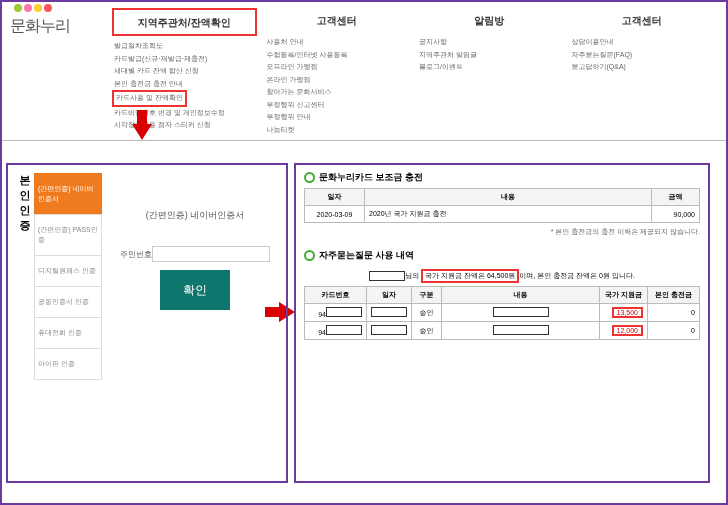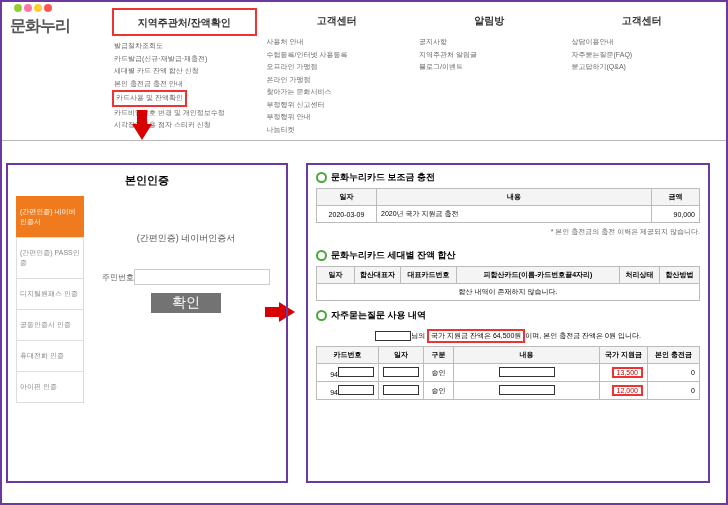--- a/index.html
+++ b/index.html
@@ -1,50 +1,50 @@
 <!DOCTYPE html>
 <html><head>
 <meta charset="utf-8">
 <style>
   * { margin: 0; padding: 0; box-sizing: border-box; font-family: "Malgun Gothic", sans-serif; }
   body { width: 728px; height: 505px; background: #fff; font-size: 9px; position: relative; }
   .outer { border: 2px solid #6b3aa0; width: 728px; height: 505px; position: relative; }
   
   .header { display: flex; padding: 4px 8px 2px 8px; align-items: flex-start; border-bottom: 1px solid #bbb; }
   .logo { width: 92px; height: 34px; position: relative; margin-right: 6px; }
-  .logo .text { font-size: 16px; font-weight: 700; color: #555; letter-spacing: -1px; margin-top: 10px; }
+  .logo .text { font-size: 16px; font-weight: 400; color: #555; letter-spacing: -1px; margin-top: 10px; }
   .logo .flower { position: absolute; top: -2px; left: 4px; display: flex; gap: 2px; }
   .petal { width: 8px; height: 8px; border-radius: 50%; }
   .nav { display: flex; flex: 1; }
   .nav-col { flex: 1; padding: 2px 4px; }
   .nav-title { font-size: 10px; font-weight: 700; color: #333; padding: 6px 2px 4px 2px; text-align: center; }
   .nav-title.boxed { border: 2px solid #e33; }
   .nav-items { margin-top: 4px; }
   .nav-item { font-size: 7px; color: #666; line-height: 1.5; padding: 1px 2px; }
   .nav-item.boxed { border: 2px solid #e33; display: inline-block; }
   
   .lower { display: flex; height: calc(100% - 132px); position: relative; }
   .arrow-down { position: absolute; left: 130px; top: 122px; width: 0; height: 0; border-left: 10px solid transparent; border-right: 10px solid transparent; border-top: 16px solid #d80000; }
   .arrow-down::before { content: ""; position: absolute; left: -5px; top: -30px; width: 10px; height: 16px; background: #d80000; }
   .arrow-right { position: absolute; left: 277px; top: 300px; width: 0; height: 0; border-top: 10px solid transparent; border-bottom: 10px solid transparent; border-left: 16px solid #d80000; }
   .arrow-right::before { content: ""; position: absolute; top: -5px; left: -30px; height: 10px; width: 16px; background: #d80000; }
   
-  .auth { width: 282px; border: 2px solid #6b3aa0; margin: 22px 16px 2px 4px; height: 320px; padding: 8px; display: flex; flex-direction: column; }
+  .auth { width: 282px; border: 2px solid #6b3aa0; margin: 22px 4px 2px 4px; height: 320px; padding: 8px; display: flex; flex-direction: row; }
   .auth-title { font-size: 11px; font-weight: 700; text-align: center; margin-bottom: 8px; }
   .auth-body { display: flex; flex: 1; }
   .auth-tabs { width: 68px; display: flex; flex-direction: column; }
   .auth-tab { font-size: 7px; color: #888; padding: 10px 3px; border: 1px solid #ddd; border-bottom: 0; text-align: left; }
   .auth-tab:last-child { border-bottom: 1px solid #ddd; }
   .auth-tab.active { background: #f07b1e; color: #fff; border-color: #f07b1e; }
   .auth-form { flex: 1; padding: 36px 8px 8px 18px; }
   .auth-form-title { font-size: 9px; color: #555; margin-bottom: 24px; text-align: center; }
   .field { display: flex; align-items: center; margin-bottom: 6px; }
   .field label { font-size: 8px; color: #666; width: 32px; }
   .field input { border: 1px solid #ccc; height: 16px; flex: 1; font-size: 8px; padding: 1px 3px; }
-  .confirm-btn { width: 70px; height: 20px; background: #737373; color: #fff; border: 0; font-size: 14px; margin: 8px auto 0 auto; display: block; }
+  .confirm-btn { width: 70px; height: 40px; background: #0f766e; color: #fff; border: 0; font-size: 12px; margin: 8px auto 0 auto; display: block; }
   
   .content { flex: 1; border: 2px solid #6b3aa0; margin: 22px 16px 2px 2px; height: 320px; padding: 6px 8px; overflow: hidden; }
   .sect { margin-bottom: 8px; }
   .sect-title { font-size: 9px; font-weight: 700; margin-bottom: 4px; display: flex; align-items: center; gap: 4px; }
   .sect-title::before { content: ""; width: 7px; height: 7px; border: 2px solid #4a3; border-radius: 50%; display: inline-block; }
   table { width: 100%; border-collapse: collapse; font-size: 7px; }
   th, td { border: 1px solid #bbb; padding: 3px 4px; text-align: center; }
   th { background: #f4f4f4; font-weight: 700; }
   .note { font-size: 7px; color: #666; text-align: center; padding: 4px 0; }
   .balance-line { font-size: 7px; padding: 3px 0; text-align: center; }
@@ -144,38 +144,20 @@
           <tr>
             <td>2020-03-09</td>
             <td style="text-align:left">2020년 국가 지원금 충전</td>
             <td style="text-align:right">90,000</td>
           </tr>
         </tbody>
           </table>
         <div class="note" style="text-align:right">* 본인 충전금의 충전 이력은 제공되지 않습니다.</div>
       </div>
 
-      <div class="sect">
-        <div class="sect-title">문화누리카드 세대별 잔액 합산</div>
-        <table>
-          <tbody>
-              <tr id="sec2-head">
-                <th style="width: 38px;">일자</th>
-                <th style="width: 46px;">합산대표자</th>
-                <th style="width: 56px;">대표카드번호</th>
-                <th>피합산카드(이름-카드번호끝4자리)</th>
-                <th style="width: 40px;">처리상태</th>
-                <th style="width: 40px;">합산방법</th>
-              </tr>
-          <tr>
-                <td colspan="6">합산 내역이 존재하지 않습니다.</td>
-              </tr>
-        </tbody>
-          </table>
-      </div>
 
       <div class="sect">
         <div class="sect-title">자주묻는질문 사용 내역</div>
         <div class="balance-line">
           <span class="bal-box-a"></span><span>님의 </span><span class="bal-box-b">국가 지원금 잔액은 64,500원</span><span>이며, 본인 충전금 잔액은 0원 입니다.</span>
         </div>
         <table>
           <tbody>
               <tr id="sec3-head">
                 <th style="width: 62px;">카드번호</th>

